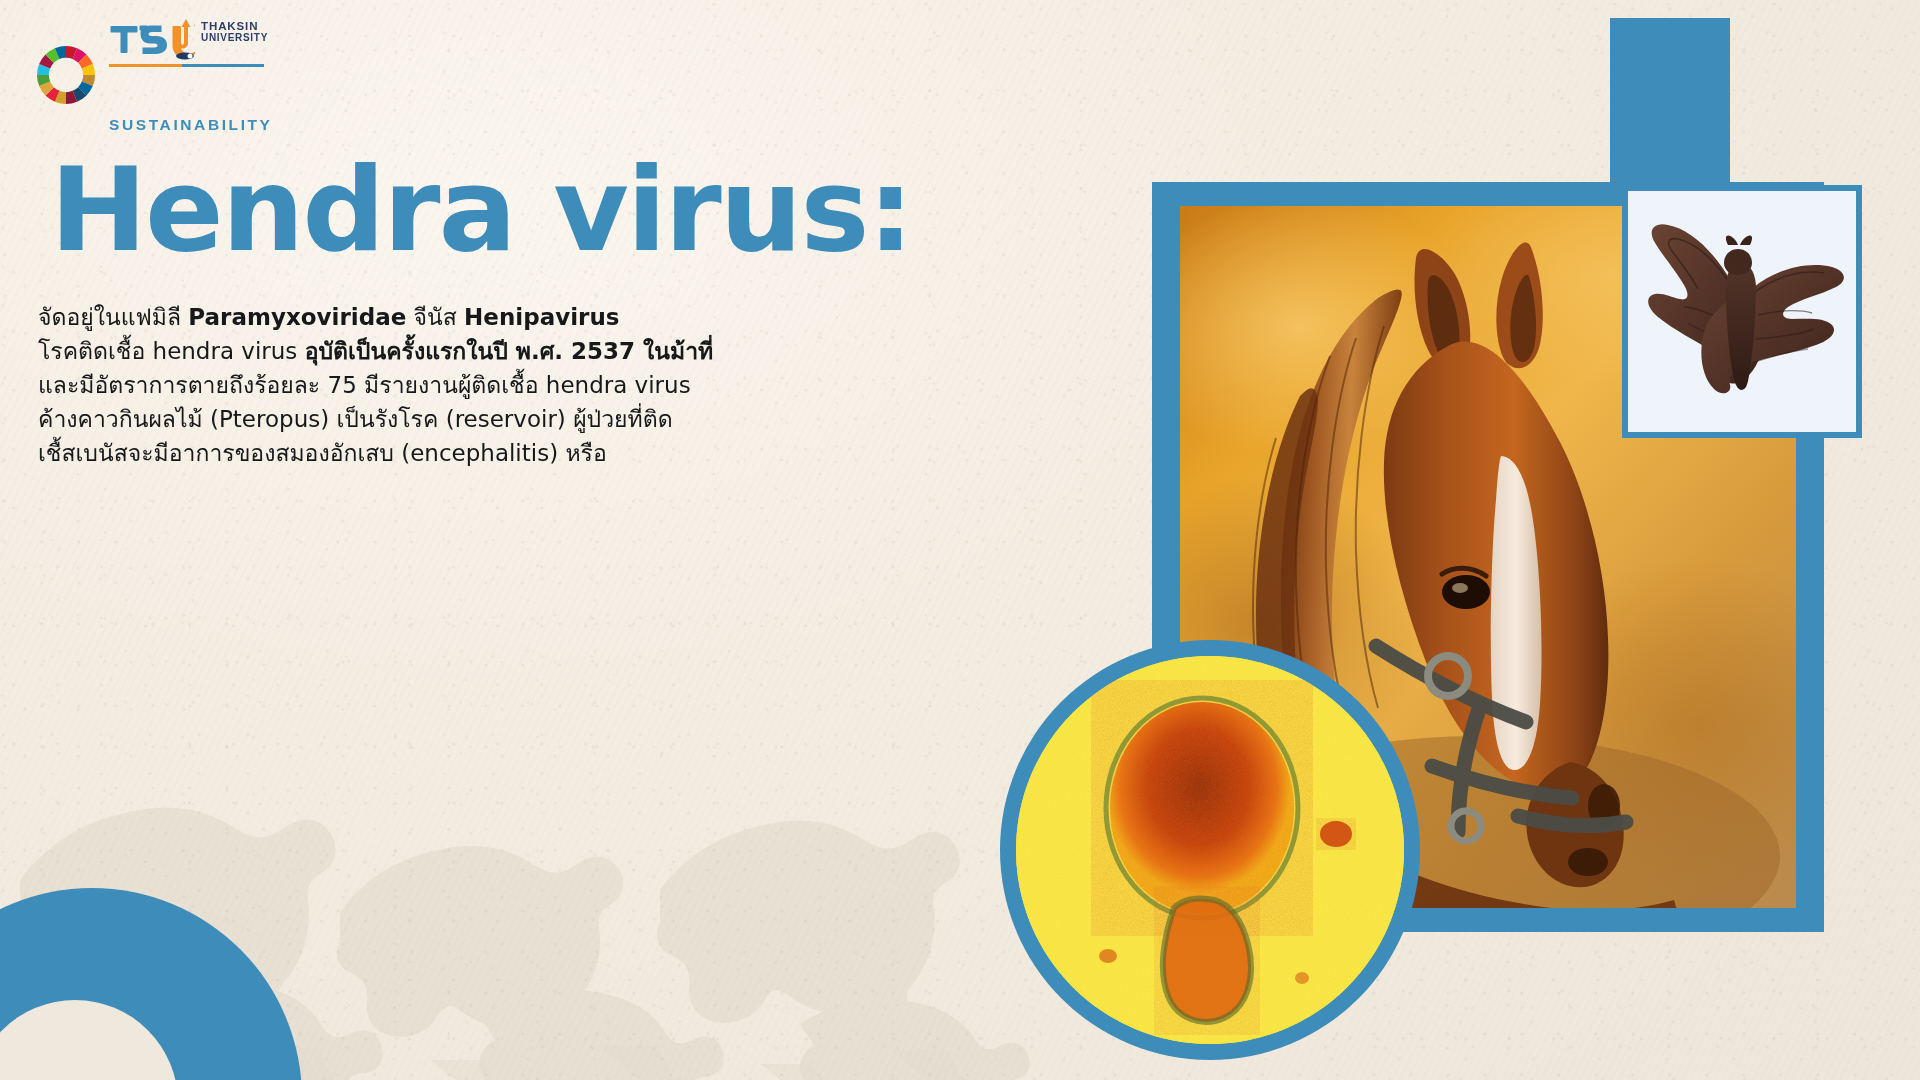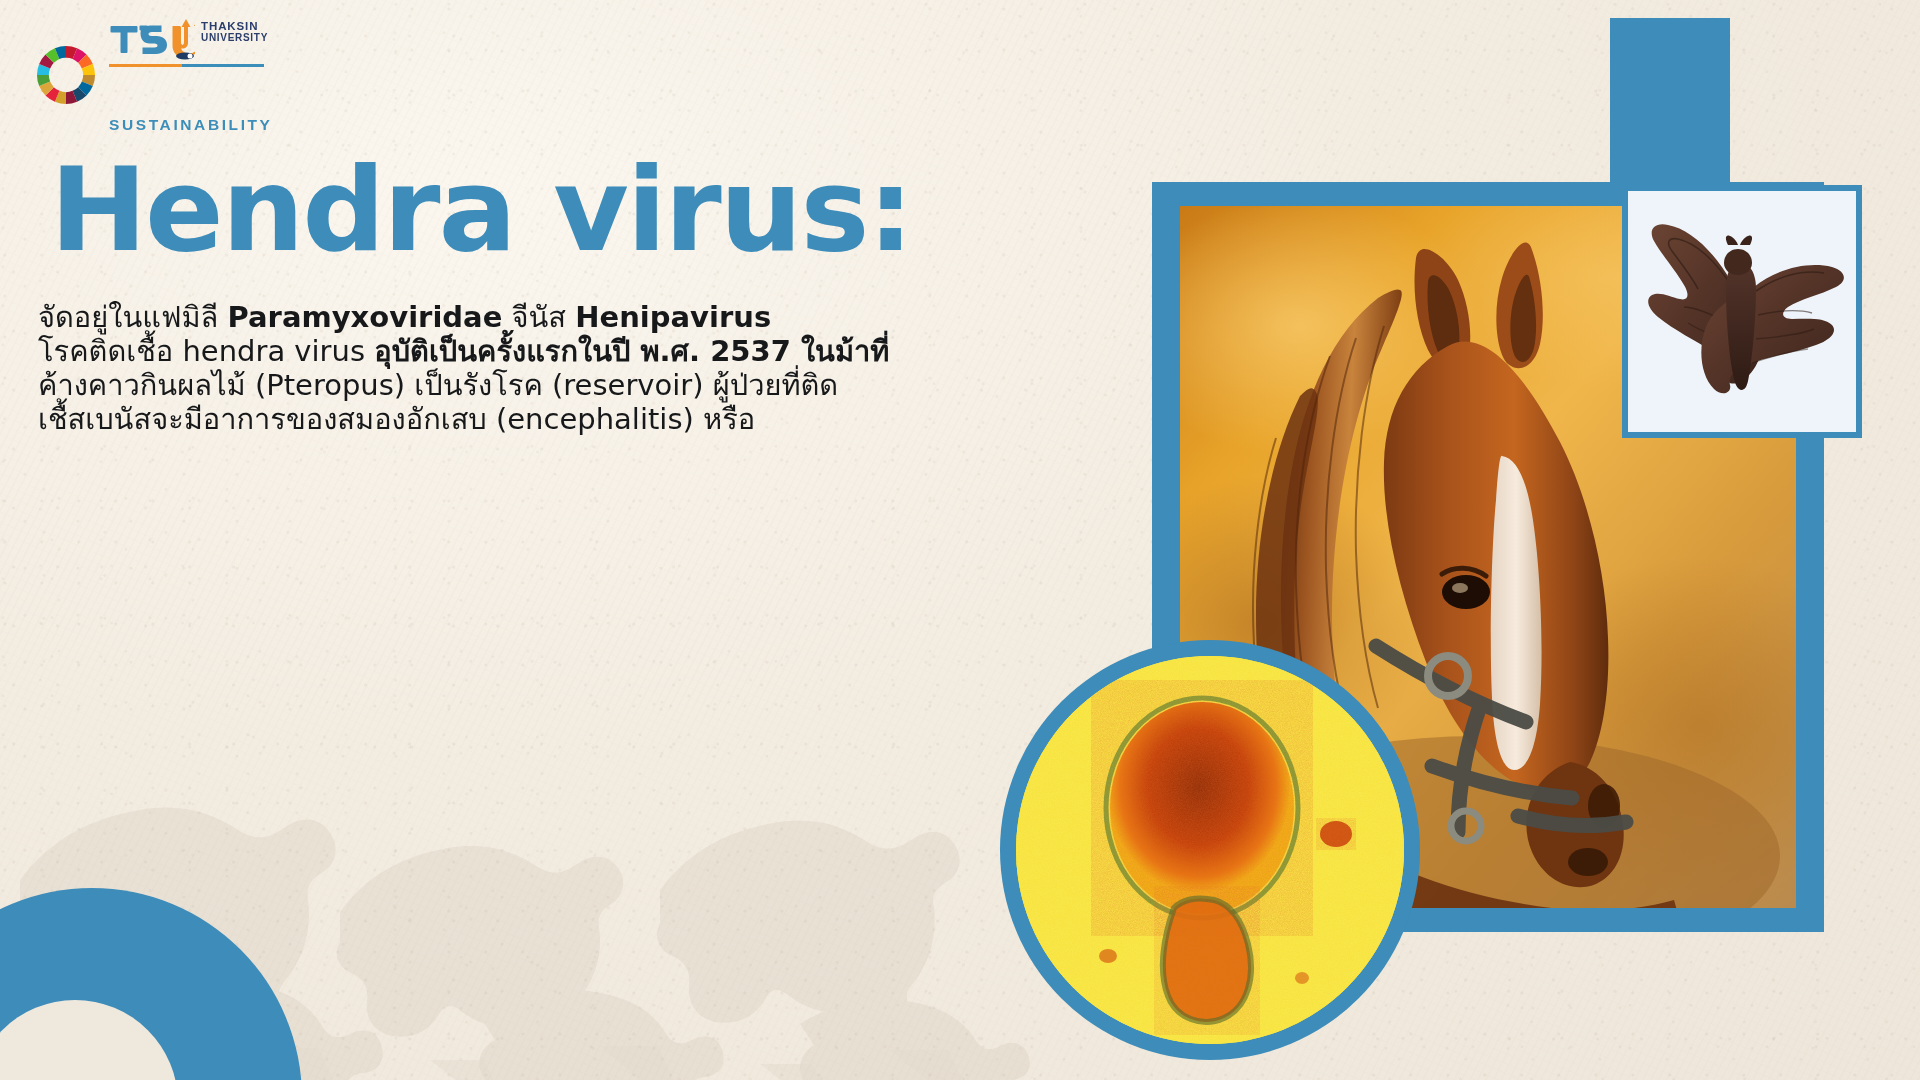--- a/index.html
+++ b/index.html
@@ -48,21 +48,21 @@
   .tsu-sus{font-size:15.5px;font-weight:bold;color:#3b8dba;letter-spacing:2.6px;
            text-align:center;width:155px;font-family:"Liberation Sans",sans-serif;margin-top:48px;}
   
   .headline{position:absolute;left:40px;top:152px;
      font-family:"DejaVu Sans","Liberation Sans",sans-serif;
      font-weight:bold;font-size:116px;line-height:1;color:#3d8cba;
      letter-spacing:-2px;margin-left:10px;}
   
   .body-copy{position:absolute;left:38px;top:300px;width:880px;
      font-family:"DejaVu Sans","Liberation Sans",sans-serif;
-     font-size:29px;line-height:34px;color:#16181a;}
+     font-size:23px;line-height:34px;color:#16181a;}
   .body-copy .ln{white-space:nowrap;}
   .body-copy b{font-weight:bold;}
   
   .blue-bar{position:absolute;left:1610px;top:18px;width:120px;height:852px;background:#3d8cba;}
   
   .horse-frame{position:absolute;left:1152px;top:182px;width:672px;height:750px;
      background:#3d8cba;padding:0;box-sizing:border-box;}
   .horse-photo{position:absolute;left:1180px;top:206px;width:616px;height:702px;overflow:hidden;}
   
   .bat-frame{position:absolute;left:1622px;top:185px;width:240px;height:253px;background:#3d8cba;}
@@ -151,20 +151,21 @@
       <div class="tsu-rule"></div>
       <div class="tsu-sus">SUSTAINABILITY</div>
     </div>
   </div>
 
   <div class="headline">Hendra virus:</div>
 
   <div class="body-copy" id="bodyCopy">
       <div class="ln"><span>จัดอยู่ในแฟมิลี </span><b>Paramyxoviridae</b><span> จีนัส </span><b>Henipavirus</b></div>
       <div class="ln"><span>โรคติดเชื้อ hendra virus </span><b>อุบัติเป็นครั้งแรกในปี พ.ศ. 2537 ในม้าที่</b></div>
+      <div class="ln"><span>และมีอัตราการตายถึงร้อยละ 75 มีรายงานผู้ติดเชื้อ hendra virus</span></div>
       <div class="ln"><span>ค้างคาวกินผลไม้ (Pteropus) เป็นรังโรค (reservoir) ผู้ป่วยที่ติด</span></div>
       <div class="ln"><span>เชื้สเบนัสจะมีอาการของสมองอักเสบ (encephalitis) หรือ</span></div>
     </div>
 
   <div class="blue-bar"></div>
 
   <div class="horse-frame"></div>
   <div class="horse-photo">
     <svg viewBox="0 0 616 702" preserveAspectRatio="none" style="width:100%;height:100%">
       <defs>

